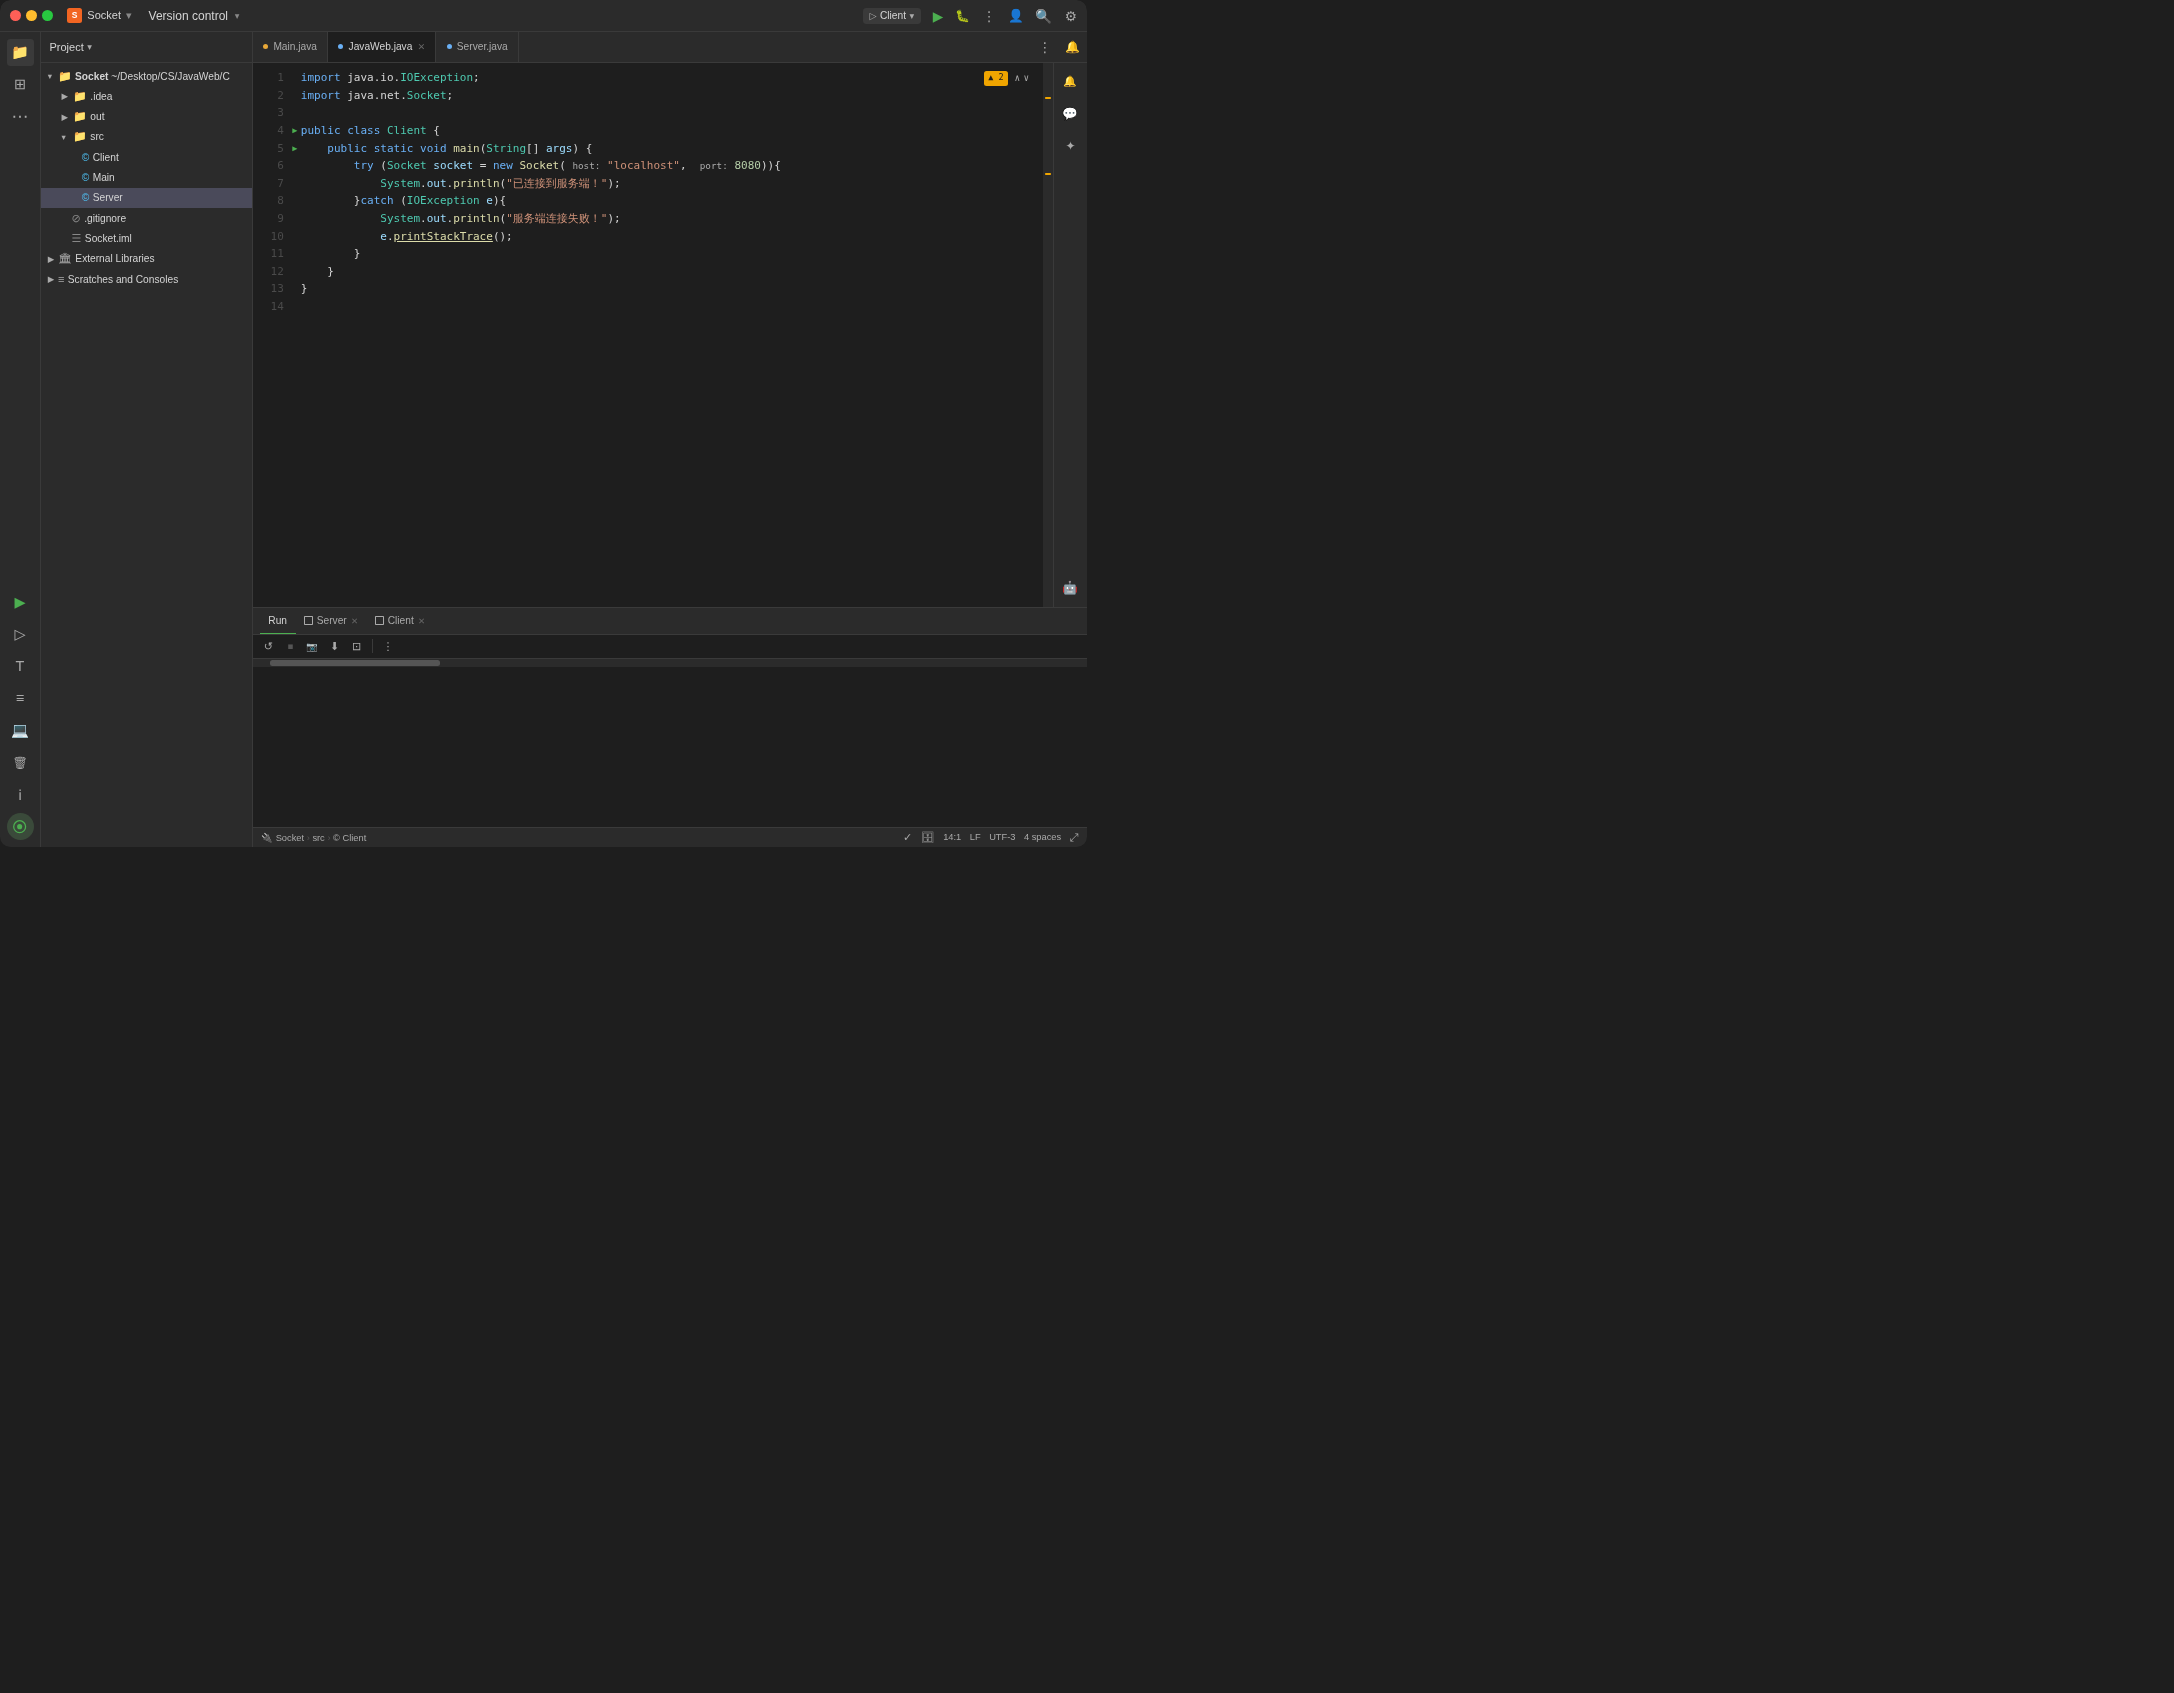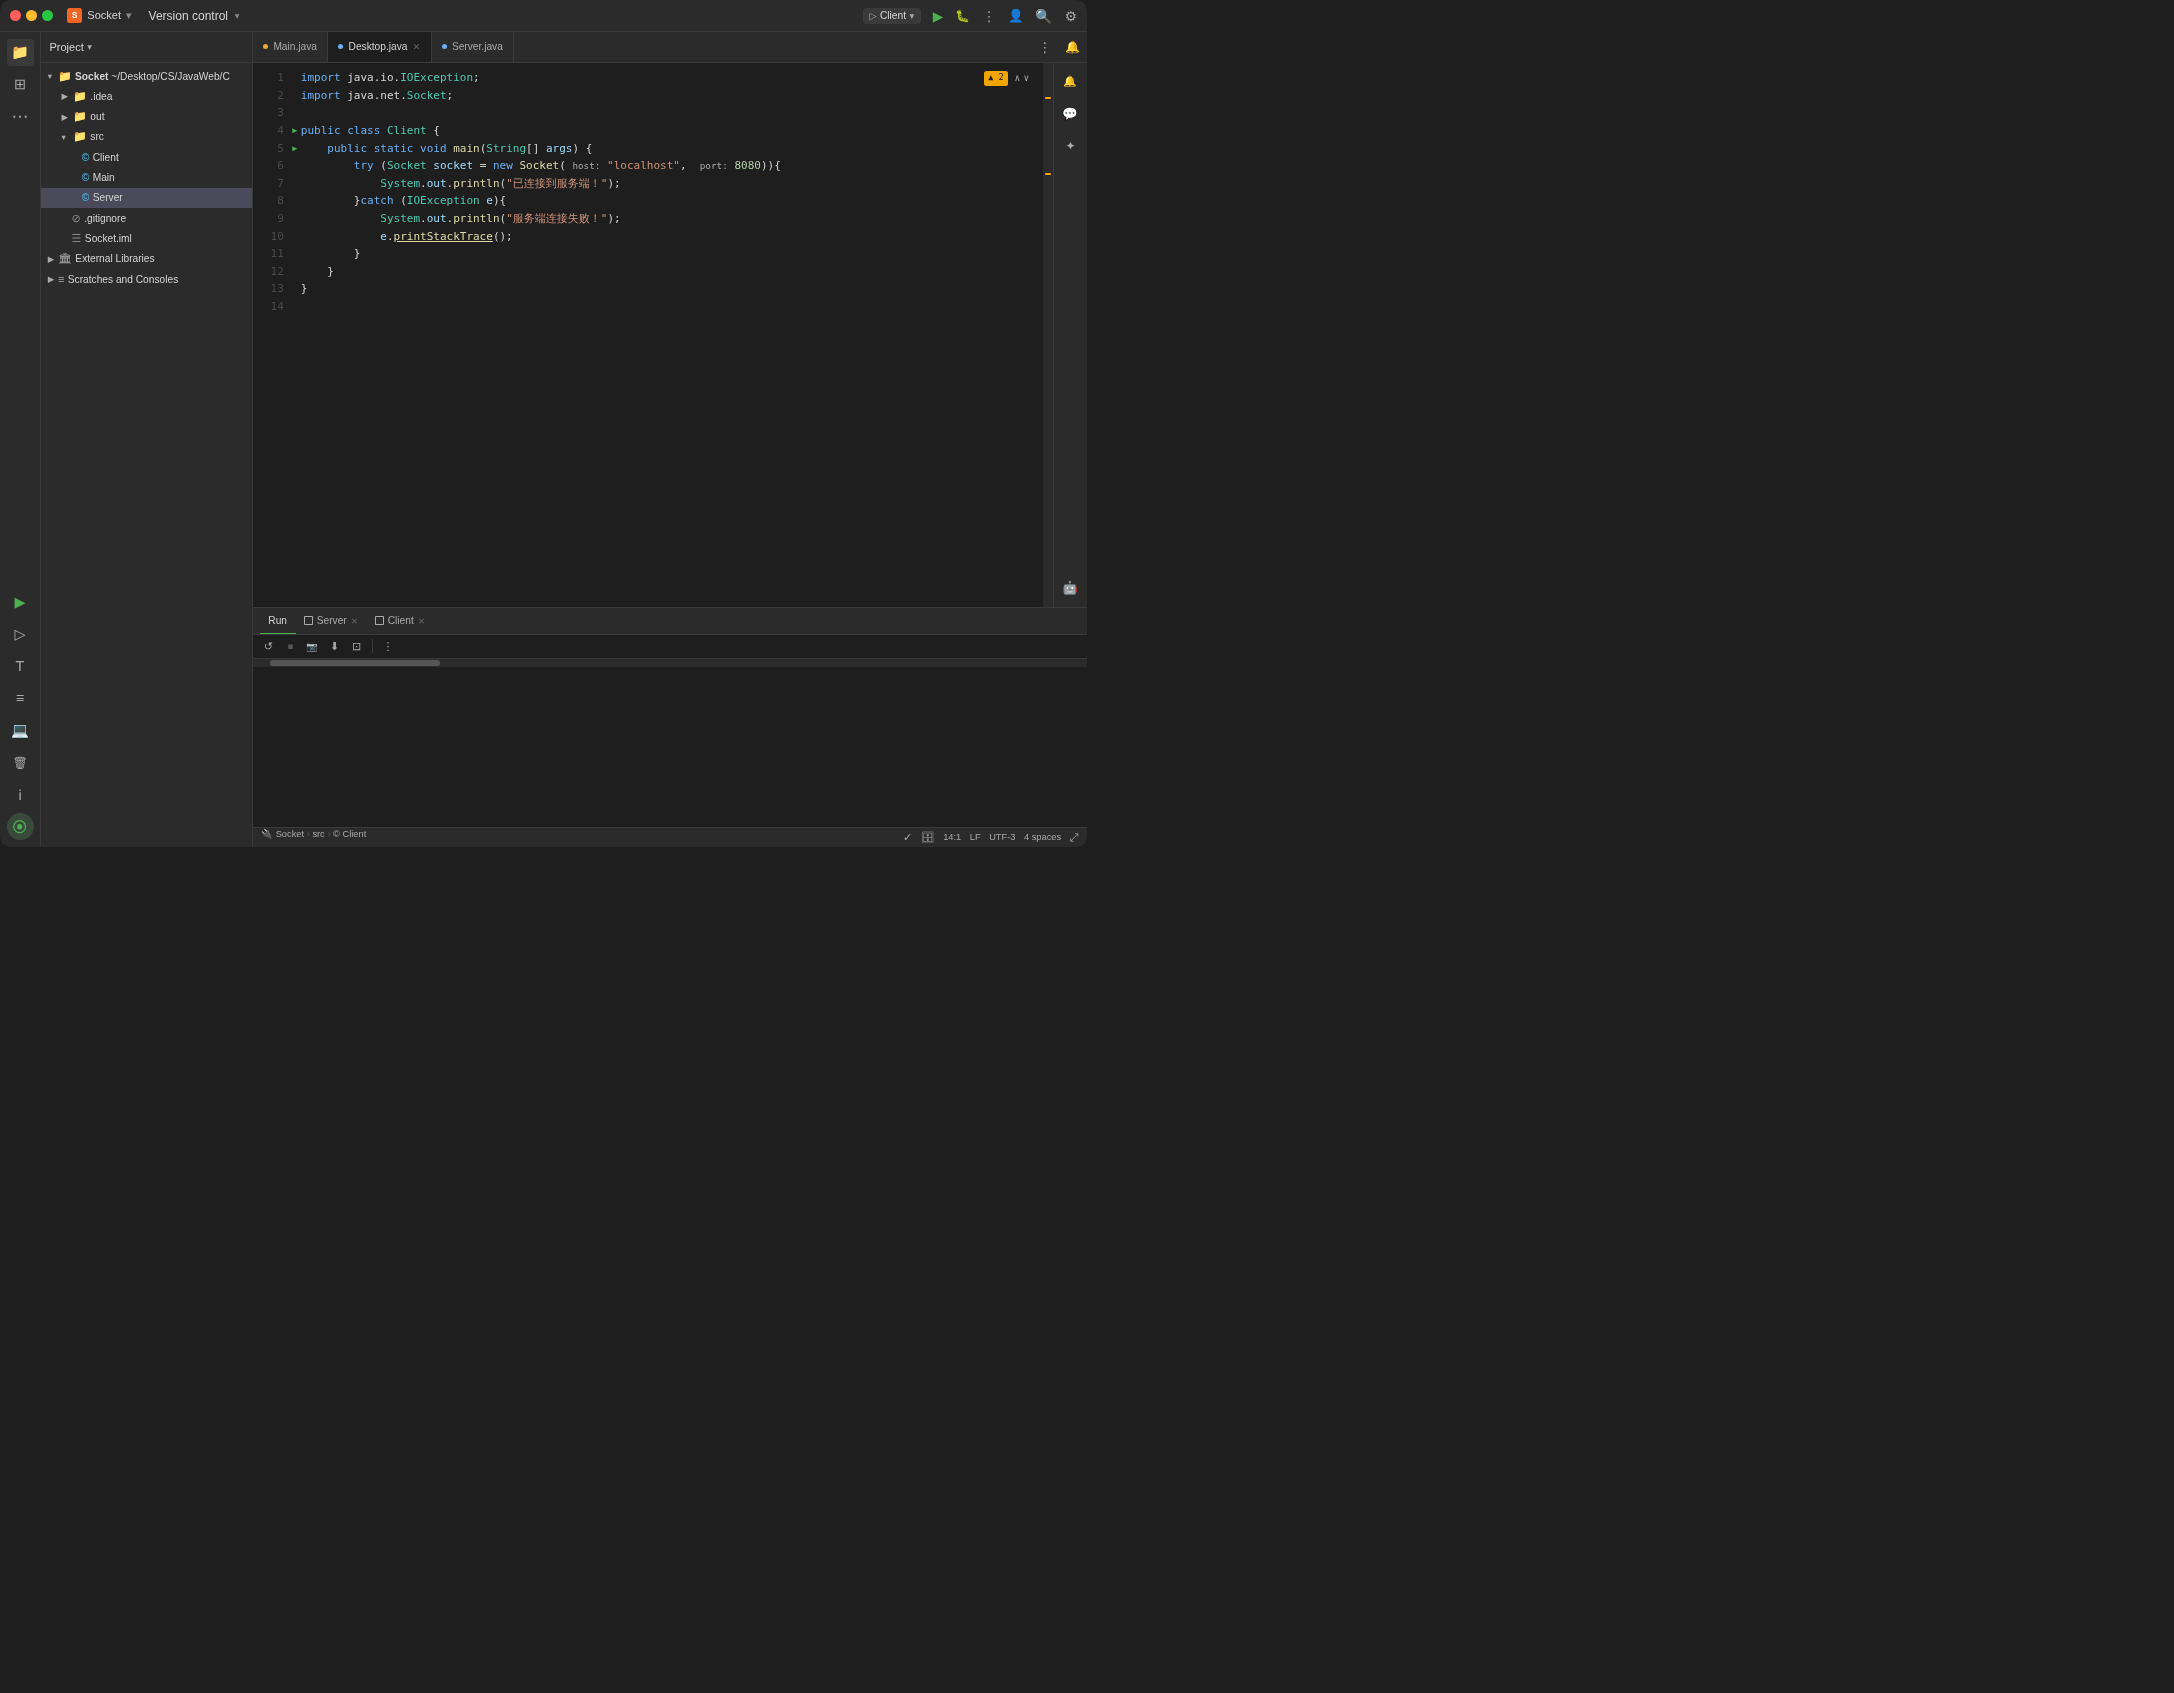--- a/index.html
+++ b/index.html
@@ -261,21 +261,21 @@
       font-size: 10.2px; color: #d4d4d4; line-height: 1.5;
     }
     .console-output::-webkit-scrollbar { width: 3.4px; }
     .console-output::-webkit-scrollbar-thumb { background: #555; }
     .console-gray { color: #888; }
     .console-green { color: #4caf50; }
 
     
     .statusbar {
       height: 20.3px; background: #2b2b2b;
-      display: flex; 
+      display: flex; align-items: center;
       padding: 0 8.5px; font-size: 9.3px; color: #aaa;
       gap: 6.8px;
       border-top: 0.8px solid #3a3a3a;
     }
     .statusbar-sep { color: #555; }
     .statusbar-item { cursor: pointer; }
     .statusbar-spacer { flex: 1; }
     .statusbar-right { display: flex; gap: 8.5px; align-items: center; }
 
     
@@ -448,21 +448,21 @@
 
     <div class="tabs-bar">
 
       <div class="tab">
         <span class="tab-dot tab-dot-orange"></span>
         <span>Main.java</span>
       </div>
 
       <div class="tab active">
         <span class="tab-dot"></span>
-        <span>Desktop.java</span>
+        <span>JavaWeb.java</span>
         <span class="tab-close">✕</span>
       </div>
 
       <div class="tab">
         <span class="tab-dot"></span>
         <span>Server.java</span>
       </div>
       <div class="tabs-spacer"></div>
       <span class="tabs-actions">⋮</span>
       <span class="tabs-actions" style="font-size:12px">🔔</span>

